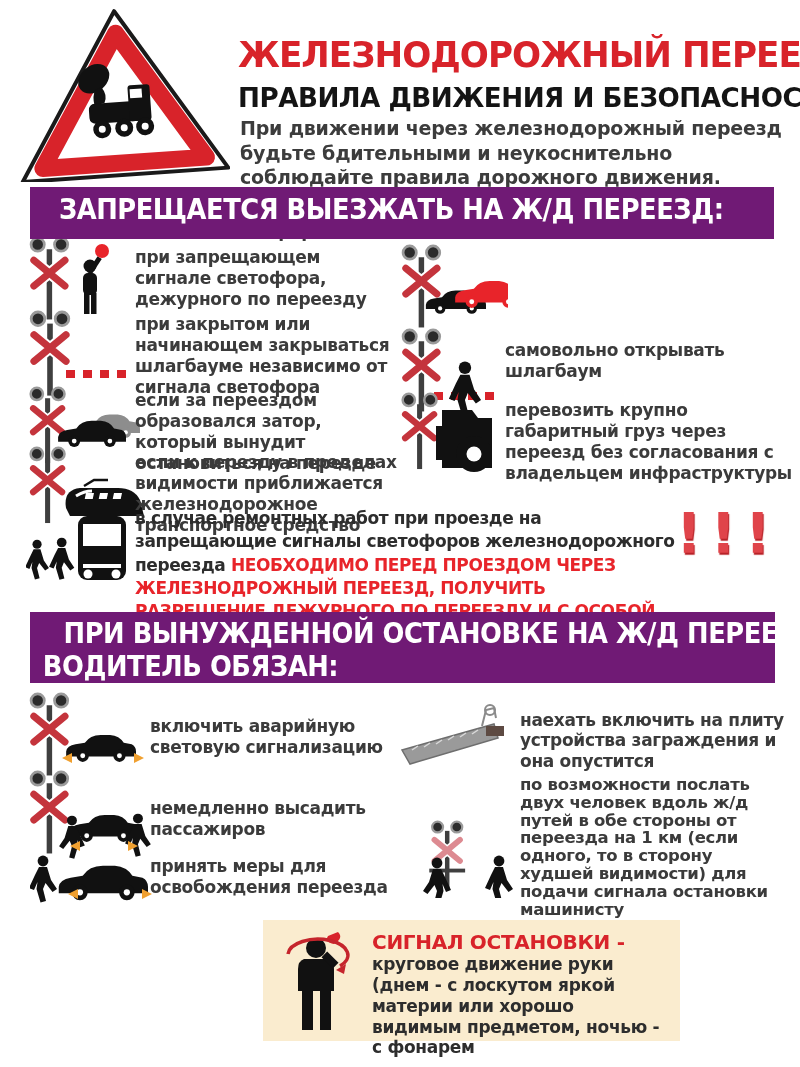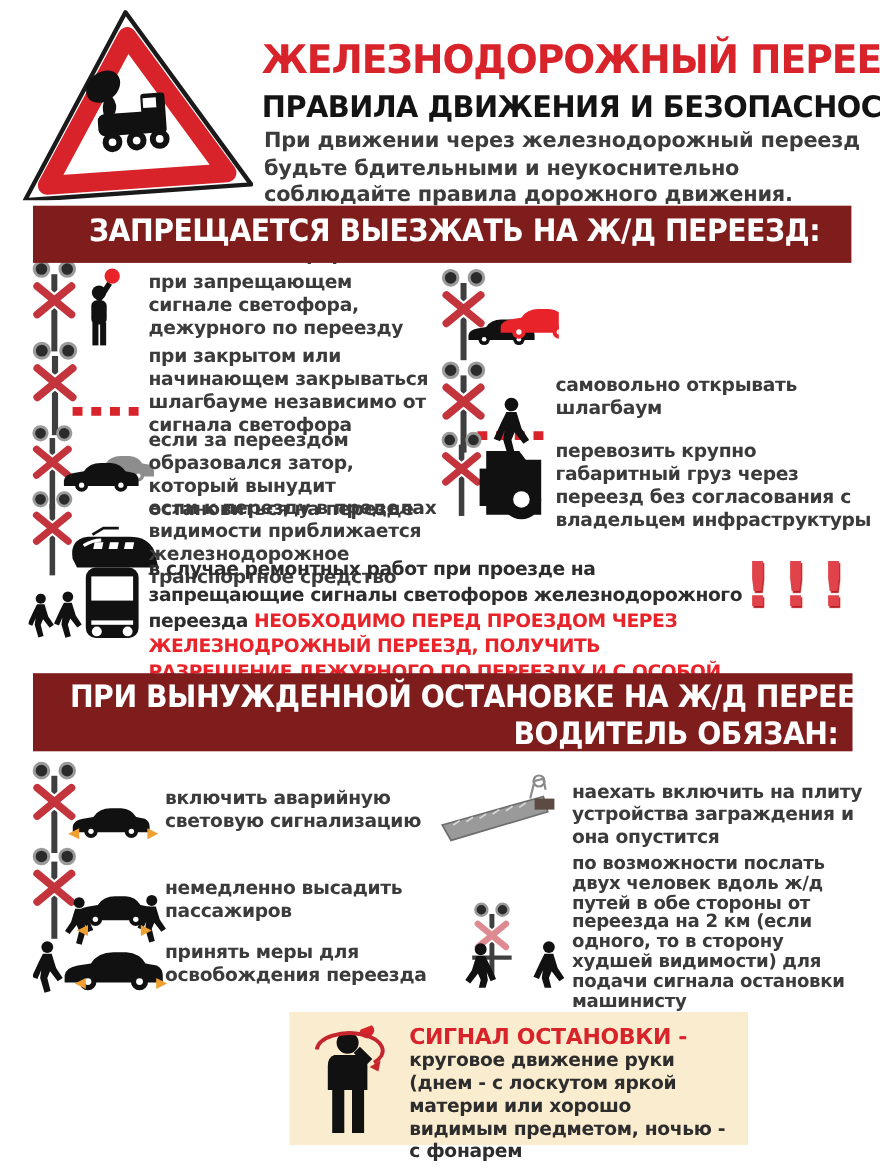--- a/index.html
+++ b/index.html
@@ -4,21 +4,21 @@
 <style>
   html,body{margin:0;padding:0;background:#fff;}
   .poster{position:relative;width:800px;height:1067px;background:#fff;overflow:hidden;
           font-family:"DejaVu Sans","Liberation Sans",sans-serif;}
   .abs{position:absolute;}
   .title{font-size:36px;font-weight:800;color:#d8232a;letter-spacing:-1px;line-height:1.05;
          transform:scaleX(0.95);transform-origin:left top;white-space:nowrap;}
   .subtitle{font-size:27px;font-weight:800;color:#141414;letter-spacing:-0.5px;
          transform:scaleX(0.97);transform-origin:left top;white-space:nowrap;}
   .intro{font-size:19px;font-weight:700;color:#3c3c3c;line-height:1.3;letter-spacing:-0.2px;}
-  .banner{background:#7f1d1d;color:#fff;text-align:right;z-index:3;}
+  .banner{background:#701a75;color:#fff;text-align:left;z-index:3;}
   .banner-inner{display:inline-block;font-weight:800;font-size:28px;letter-spacing:-0.5px;
          transform:scaleX(0.92);transform-origin:center top;white-space:nowrap;}
   .item-text{font-size:17px;font-weight:700;color:#3b3b3b;line-height:1.24;letter-spacing:-0.3px;}
   .tight{line-height:1.1;}
   .fragment{font-size:17px;font-weight:700;color:#3b3b3b;z-index:1;}
   .note-text{font-size:17px;font-weight:700;color:#2d2d2d;line-height:1.37;letter-spacing:-0.4px;}
   .note-red{color:#e8242a;}
   .bang{font-size:56px;font-weight:900;color:#e0444a;letter-spacing:9px;
         text-shadow:1px 2px 1px #b71d23;}
   .beige-box{background:#faeccf;}
@@ -278,21 +278,21 @@
         <rect x="2" y="76" width="56" height="6" fill="#3f3f3f"></rect>
       </g>
       <g transform="translate(26,38) scale(1.0) scale(-1,1) translate(-26,0)" fill="#111">
           <use href="#walker"></use>
         </g>
       <g transform="translate(88,36) scale(1.0)" fill="#111">
           <use href="#walker"></use>
         </g>
     </svg>
   </div>
-  <div class="abs item-text tight" style="left:520px;top:776px;width:270px;font-size:16.5px;line-height:1.08;">по возможности послать двух человек вдоль ж/д путей в обе стороны от переезда на 2 км (если одного, то в сторону худшей видимости) для подачи сигнала остановки машинисту</div>
+  <div class="abs item-text tight" style="left:520px;top:776px;width:270px;font-size:16.5px;line-height:1.08;">по возможности послать двух человек вдоль ж/д путей в обе стороны от переезда на 1 км (если одного, то в сторону худшей видимости) для подачи сигнала остановки машинисту</div>
 
   <div class="abs beige-box" style="left:263px;top:920px;width:417px;height:121px;"></div>
   <div class="abs" style="left:274px;top:926px;">
     <svg width="95" height="112" viewBox="0 0 95 112">
       <g fill="#111">
         <circle cx="42" cy="22" r="10"></circle>
         <path d="M30 33 h24 q6 2 6 10 v22 h-36 v-22 q0 -8 6 -10 z"></path>
         <rect x="28" y="64" width="11" height="40"></rect>
         <rect x="46" y="64" width="11" height="40"></rect>
         <rect x="52" y="26" width="8" height="16" transform="rotate(-45 56 34)"></rect>

